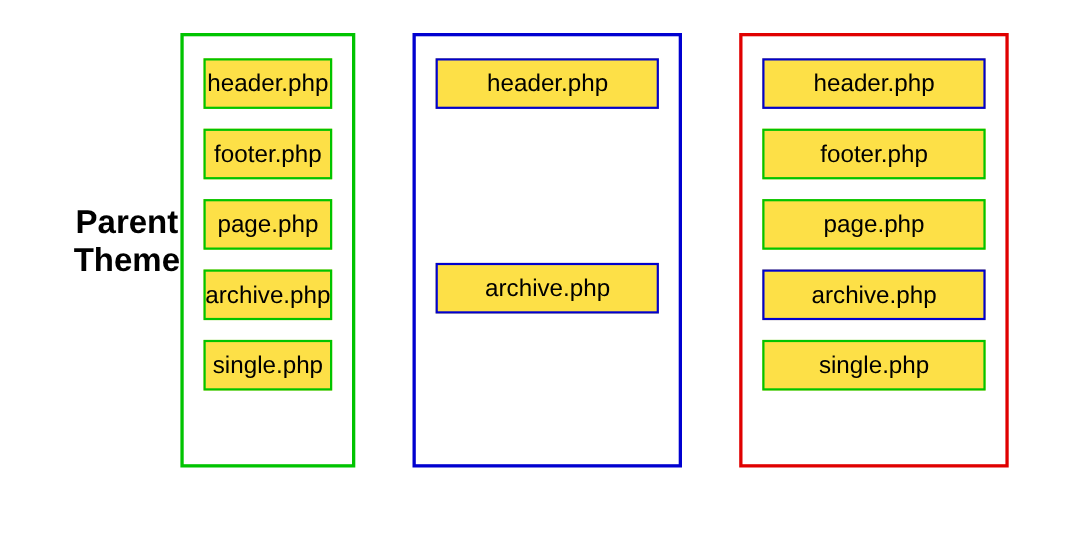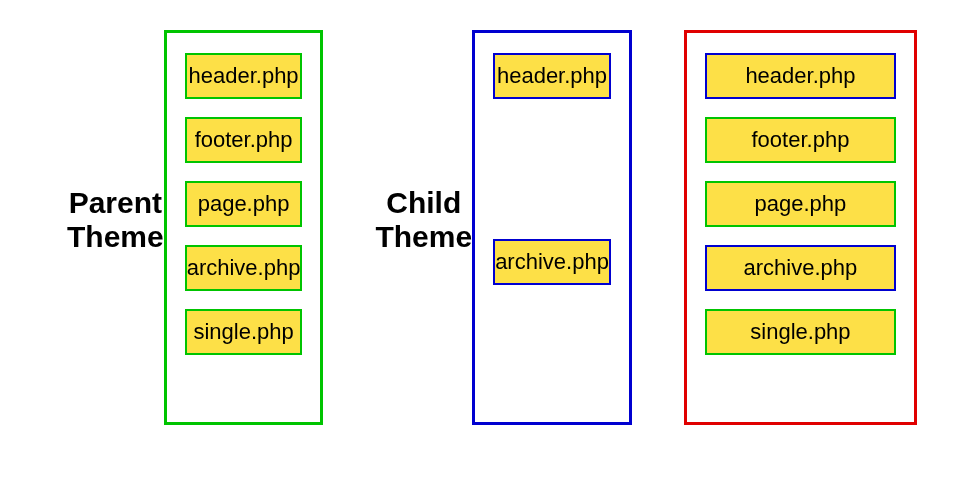--- a/index.html
+++ b/index.html
@@ -65,21 +65,20 @@
     <div class="theme-box green-border">
       <div class="file-box green-border">header.php</div>
       <div class="file-box green-border">footer.php</div>
       <div class="file-box green-border">page.php</div>
       <div class="file-box green-border">archive.php</div>
       <div class="file-box green-border">single.php</div>
     </div>
   </div>
 
   <div class="column">
-    <div class="col-title">Child Theme</div>
     <div class="theme-box blue-border">
       <div class="file-box blue-border">header.php</div>
       <div class="spacer"></div>
       <div class="spacer"></div>
       <div class="file-box blue-border">archive.php</div>
     </div>
   </div>
 
   <div class="column">
     <div class="theme-box red-border">

